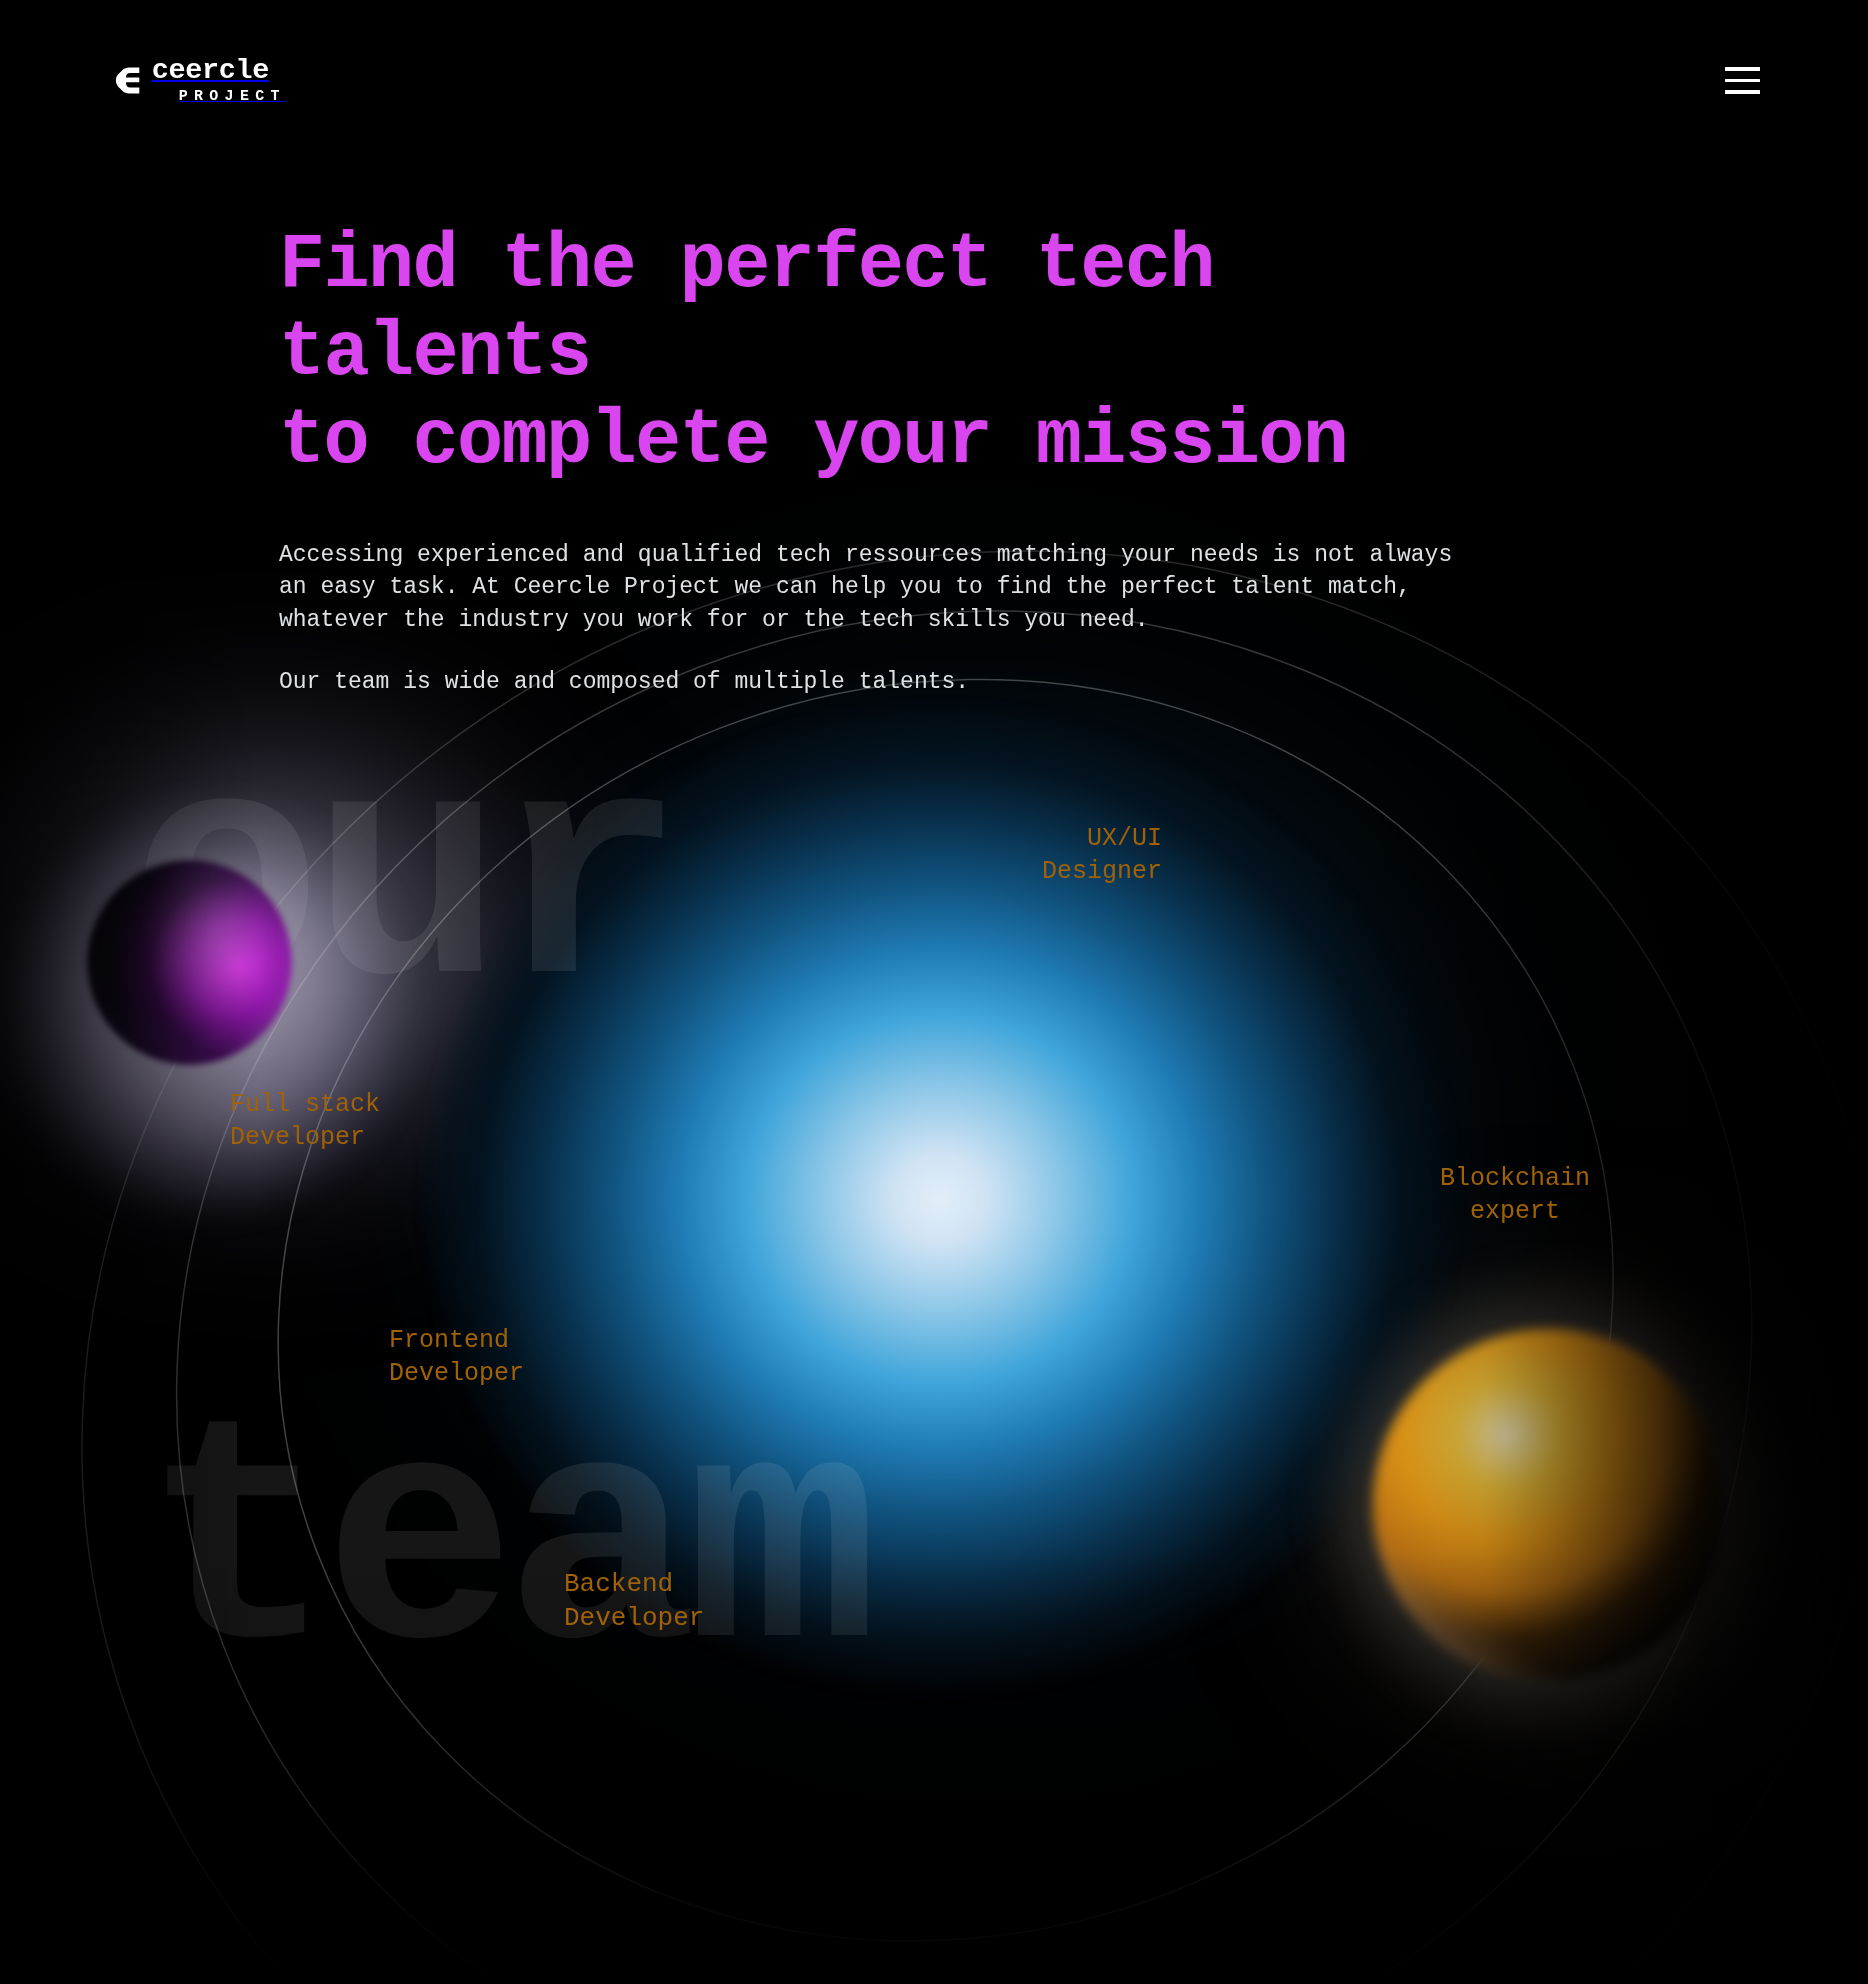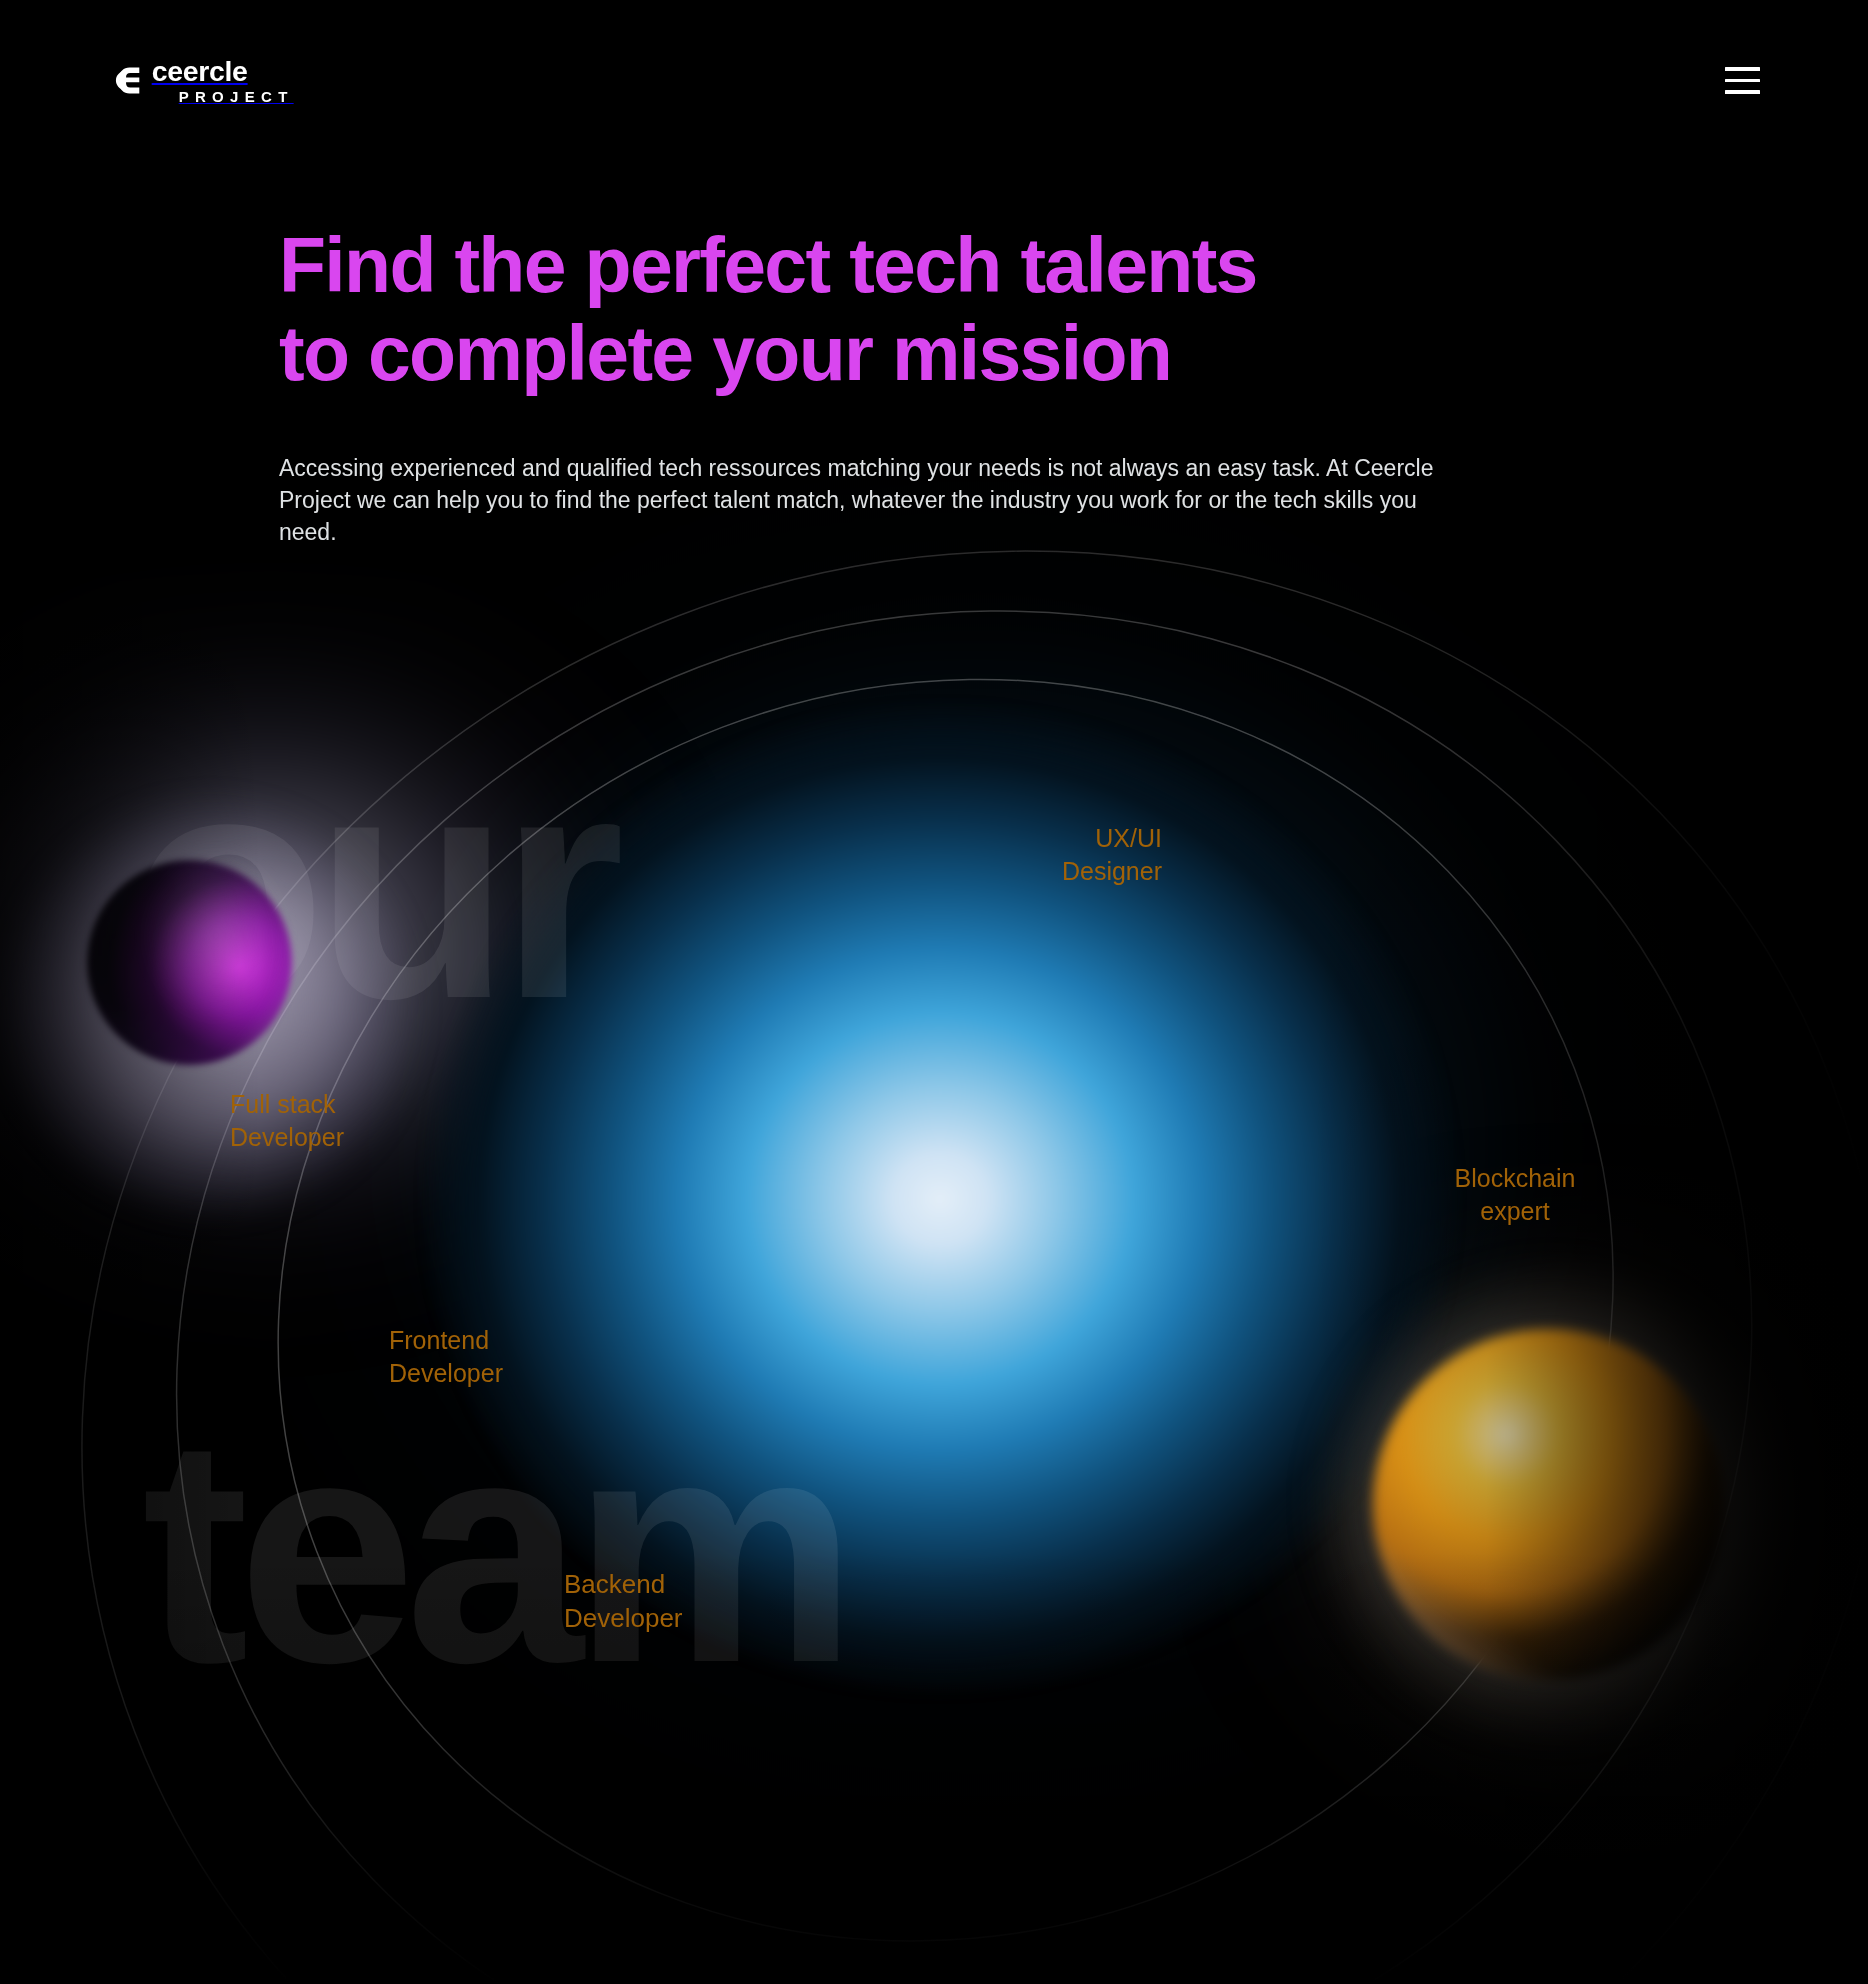--- a/index.html
+++ b/index.html
@@ -7,20 +7,21 @@
     width:1869px; height:1985px;
     background:#000;
     overflow:hidden;
     font-family:"Liberation Sans", sans-serif;
   }
   #page {
     position:relative;
     width:1869px; height:1985px;
     background:#000000;
     overflow:hidden;
+    font-family:Liberation Mono, monospace;
   }
 
   
   .bg-layer { position:absolute; pointer-events:none; }
 
   
   .glow-blue-core{
     left:396px; top:655px; width:1088px; height:1088px;
     background:radial-gradient(ellipse 48% 46% at 50% 50%,
         #e3eef8 0%,
@@ -242,20 +243,21 @@
     </button>
   </header>
 
   <section class="hero">
     <h1 class="hero-title">
       <span class="ln">Find the perfect tech talents</span>
       <span class="ln">to complete your mission</span>
     </h1>
     <div class="hero-body">
       <p>Accessing experienced and qualified tech ressources matching your needs is not always an easy task. At Ceercle Project we can help you to find the perfect talent match, whatever the industry you work for or the tech skills you need.</p>
+      <p>Our team is wide and composed of multiple talents.</p>
     </div>
   </section>
 
   <div class="role role-uxui">UX/UI
 Designer</div>
   <div class="role role-blockchain">Blockchain
 expert</div>
   <div class="role role-fullstack">Full stack
 Developer</div>
   <div class="role role-frontend">Frontend

